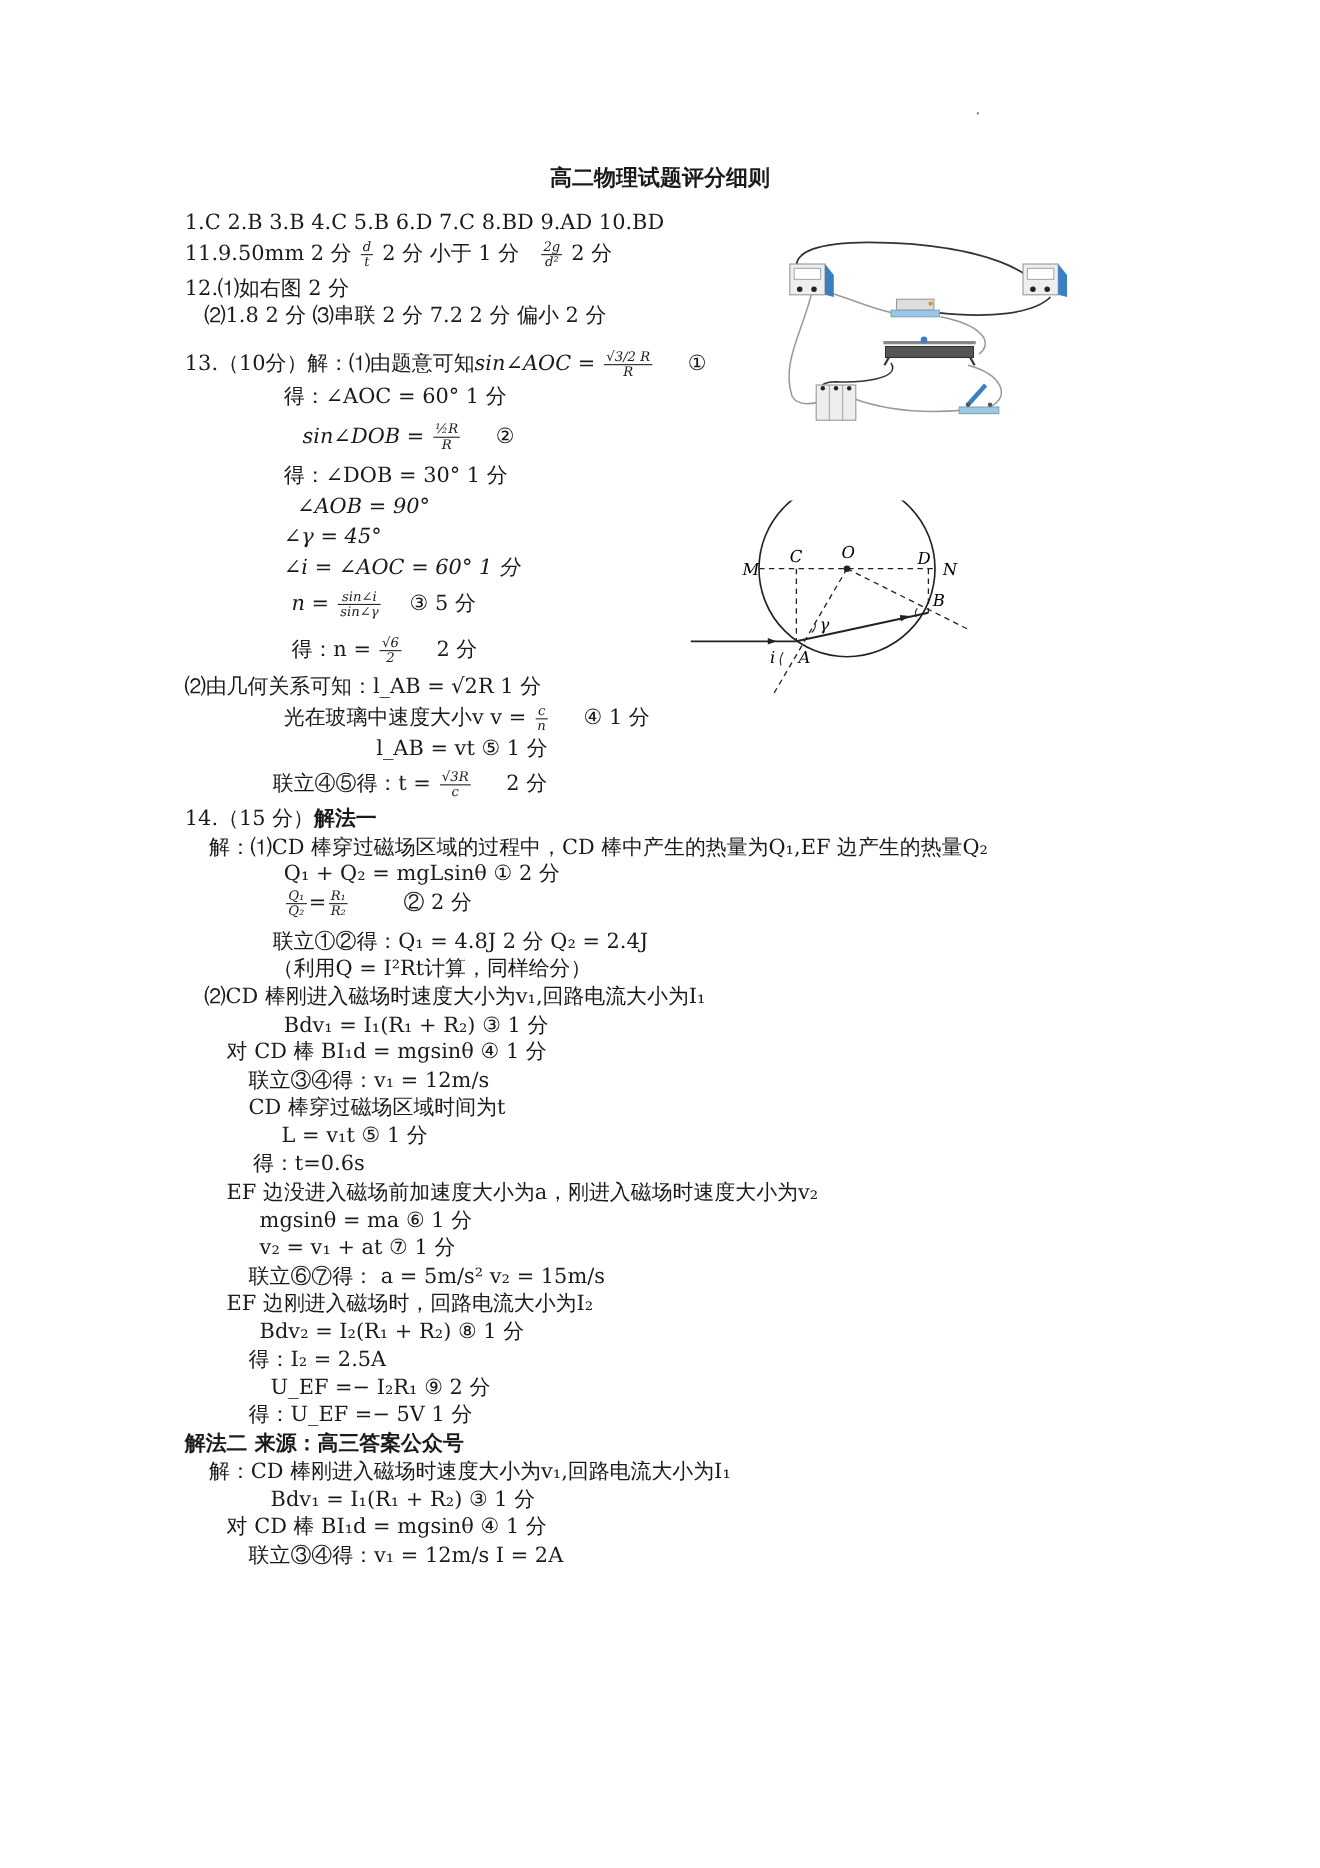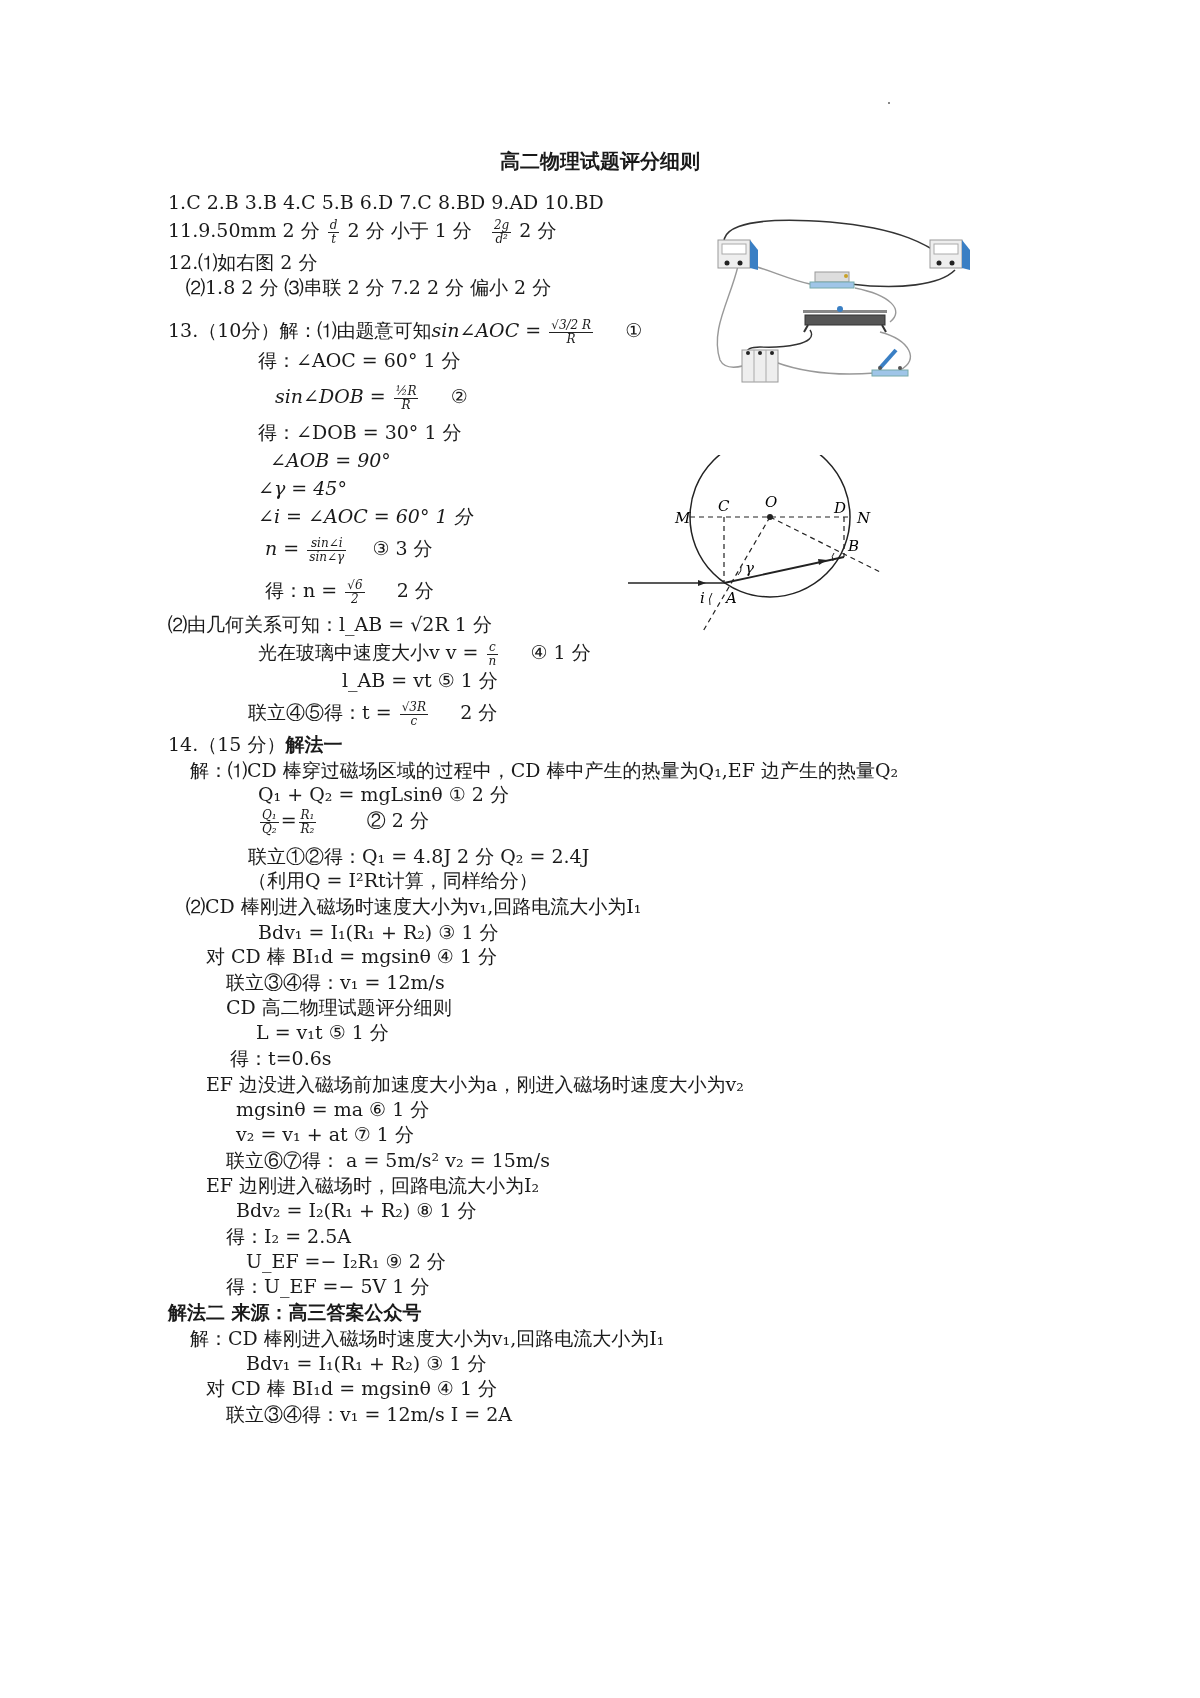--- a/index.html
+++ b/index.html
@@ -48,21 +48,21 @@
   <span class="frac"><span class="num">½R</span><span class="den">R</span></span>
   &nbsp;&nbsp;&nbsp;&nbsp;<span>②</span>
 </div>
 <div class="ln" style="left:258px;top:420px;">得：∠DOB = 30°    1 分</div>
 <div class="ln m" style="left:258px;top:448px;margin-left:12px;">∠AOB = 90°</div>
 <div class="ln m" style="left:258px;top:476px;">∠γ = 45°</div>
 <div class="ln" style="left:258px;top:504px;font-style:italic;">∠i = ∠AOC = 60°   1 分</div>
 <div class="ln" style="left:265px;top:536px;">
   <span class="m">n =</span>
   <span class="frac"><span class="num">sin∠i</span><span class="den">sin∠γ</span></span>
-  &nbsp;&nbsp;&nbsp;<span>③  3 分</span>
+  &nbsp;&nbsp;&nbsp;<span>③  5 分</span>
 </div>
 <div class="ln" style="left:265px;top:578px;">
   <span>得：n =</span>
   <span class="frac"><span class="num">√6</span><span class="den">2</span></span>
   &nbsp;&nbsp;&nbsp;&nbsp;<span>2 分</span>
 </div>
 <div class="ln" style="left:168px;top:612px;">⑵由几何关系可知：l_AB = √2R     1 分</div>
 <div class="ln" style="left:258px;top:640px;">
   <span>光在玻璃中速度大小v   v =</span>
   <span class="frac"><span class="num">c</span><span class="den">n</span></span>
@@ -83,21 +83,21 @@
 <div class="ln" style="left:258px;top:808px;">
   <span class="frac"><span class="num">Q₁</span><span class="den">Q₂</span></span><span>=</span><span class="frac"><span class="num">R₁</span><span class="den">R₂</span></span>
   &nbsp;&nbsp;&nbsp;&nbsp;&nbsp;&nbsp;&nbsp;<span>②     2 分</span>
 </div>
 <div class="ln" style="left:248px;top:844px;">联立①②得：Q₁ = 4.8J 2 分     Q₂ = 2.4J</div>
 <div class="ln" style="left:248px;top:868px;">（利用Q = I²Rt计算，同样给分）</div>
 <div class="ln" style="left:186px;top:894px;">⑵CD 棒刚进入磁场时速度大小为v₁,回路电流大小为I₁</div>
 <div class="ln" style="left:258px;top:920px;">Bdv₁ = I₁(R₁ + R₂)     ③     1 分</div>
 <div class="ln" style="left:206px;top:944px;">对 CD 棒   BI₁d = mgsinθ       ④    1 分</div>
 <div class="ln" style="left:226px;top:970px;">联立③④得：v₁ = 12m/s</div>
-<div class="ln" style="left:226px;top:995px;">CD 高二物理试题评分细则</div>
+<div class="ln" style="left:226px;top:995px;">CD 棒穿过磁场区域时间为t</div>
 <div class="ln" style="left:256px;top:1020px;">L = v₁t       ⑤       1 分</div>
 <div class="ln" style="left:230px;top:1046px;">得：t=0.6s</div>
 <div class="ln" style="left:206px;top:1072px;">EF 边没进入磁场前加速度大小为a，刚进入磁场时速度大小为v₂</div>
 <div class="ln" style="left:236px;top:1097px;">mgsinθ = ma   ⑥       1 分</div>
 <div class="ln" style="left:236px;top:1122px;">v₂ = v₁ + at    ⑦       1 分</div>
 <div class="ln" style="left:226px;top:1148px;">联立⑥⑦得：  a = 5m/s²   v₂ = 15m/s</div>
 <div class="ln" style="left:206px;top:1173px;">EF 边刚进入磁场时，回路电流大小为I₂</div>
 <div class="ln" style="left:236px;top:1198px;">Bdv₂ = I₂(R₁ + R₂)    ⑧    1 分</div>
 <div class="ln" style="left:226px;top:1224px;text-align:center;">得：I₂ = 2.5A</div>
 <div class="ln" style="left:246px;top:1249px;">U_EF =− I₂R₁      ⑨    2 分</div>

